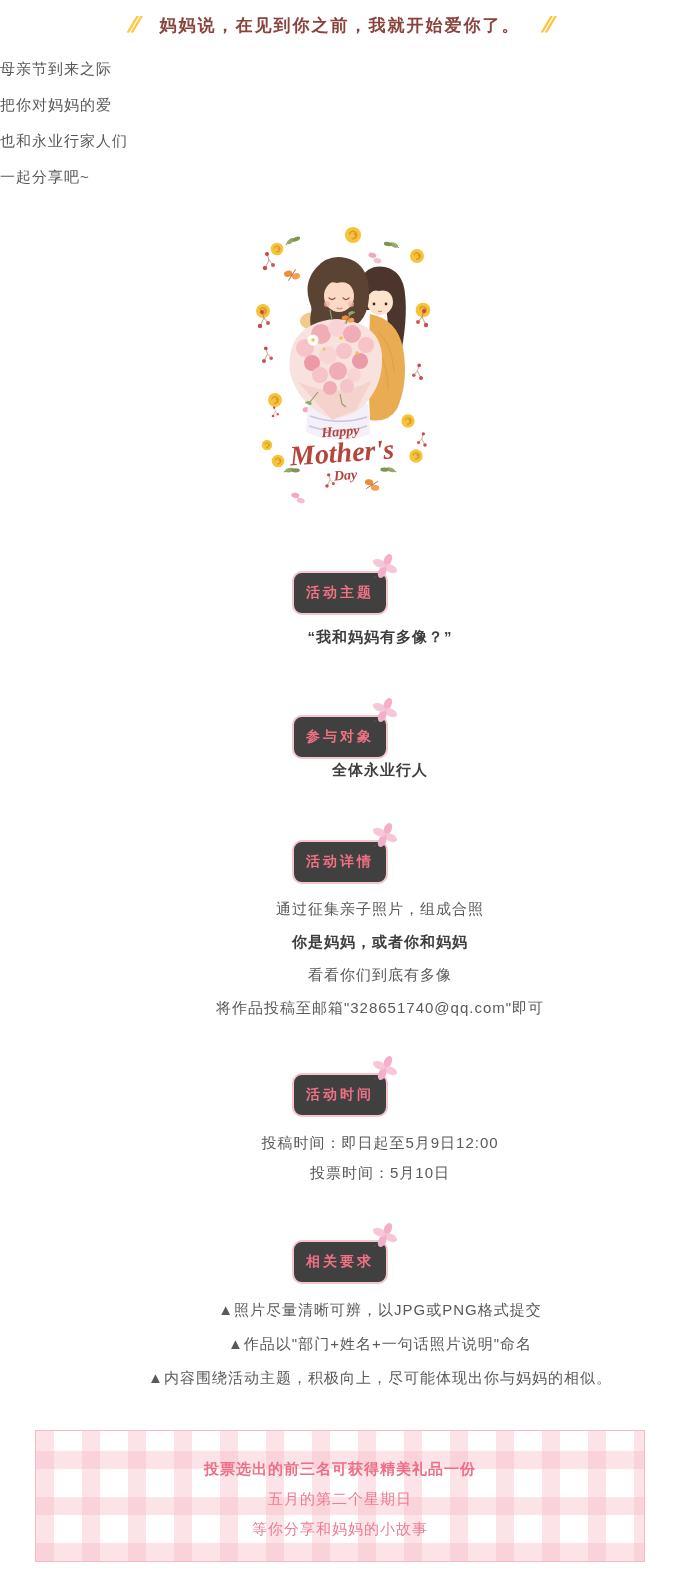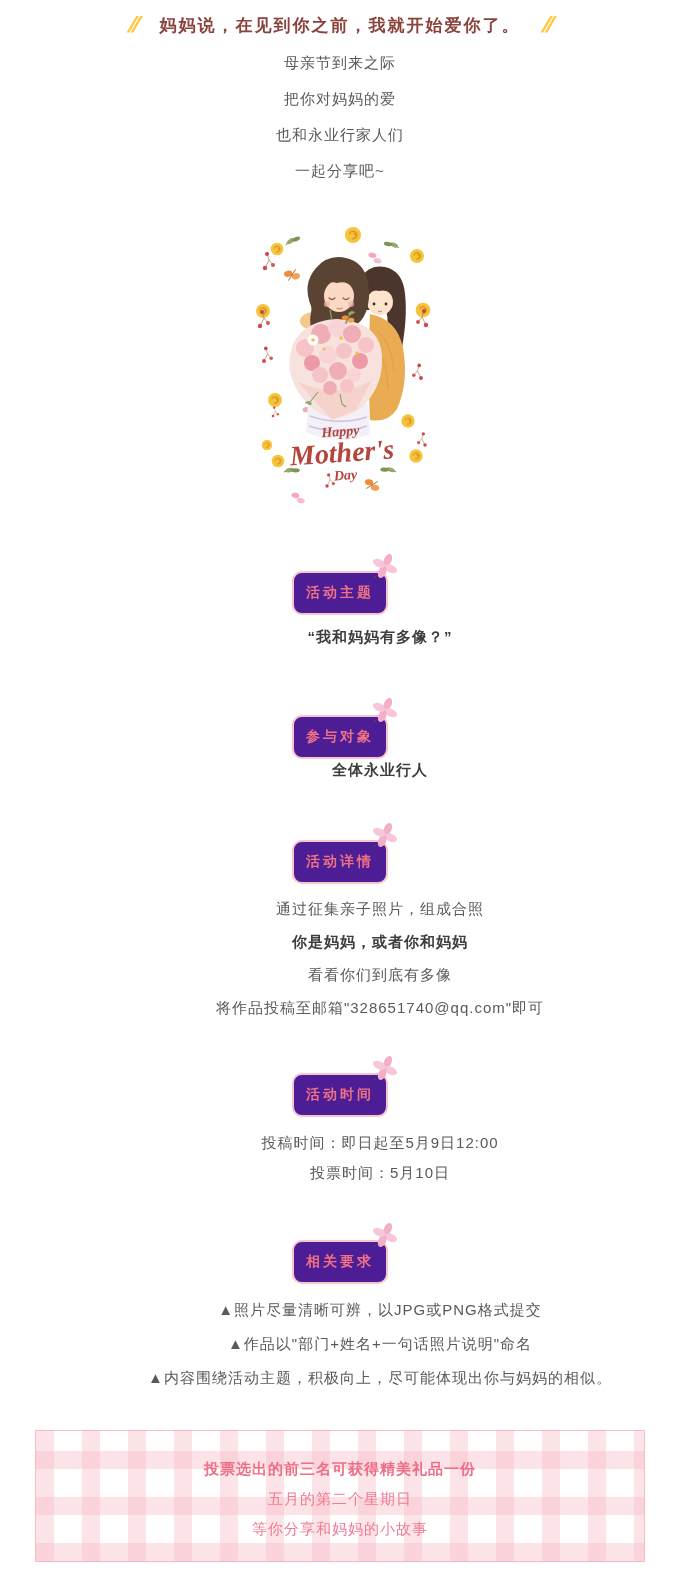--- a/index.html
+++ b/index.html
@@ -3,28 +3,28 @@
 <meta charset="utf-8">
 <style>
   html,body{margin:0;padding:0;background:#ffffff;}
   .page{position:relative;width:680px;height:1590px;margin:0 auto;background:#fff;overflow:hidden;
         font-family:"Liberation Sans","DejaVu Sans",sans-serif;}
   
   .header{position:absolute;top:12px;left:0;width:100%;display:flex;justify-content:center;align-items:center;gap:22px;}
   .slash{color:#FFC63E;font-weight:800;font-style:italic;font-size:22px;letter-spacing:-2px;transform:skewX(-12deg);}
   .header-title{color:#8A423C;font-weight:700;font-size:17px;letter-spacing:2px;}
   
-  .intro{position:absolute;top:55px;left:0;width:100%;text-align:center;}
+  .intro{position:absolute;top:61px;left:0;width:100%;text-align:left;}
   .intro p{margin:0 0 21px;font-size:15px;line-height:15px;color:#595959;letter-spacing:1px;}
   
   .hero{position:absolute;top:222px;left:50%;transform:translateX(-50%);width:240px;height:285px;}
   
   .badge{position:absolute;left:50%;transform:translateX(-50%);}
   .badge-box{position:relative;width:92px;height:40px;border:2px solid #F7C3CC;border-radius:10px;
-             background:#4c1d95;display:flex;align-items:center;justify-content:center;}
+             background:#404040;display:flex;align-items:center;justify-content:center;}
   .badge-text{color:#EE7184;font-size:14px;font-weight:700;letter-spacing:3px;white-space:nowrap;}
   .badge-flower{position:absolute;top:-20px;right:-12px;width:27px;height:27px;}
   
   .tblock{position:absolute;left:0;width:100%;text-align:center;padding-left:40px;}
   .tblock p{margin:0 0 18px;font-size:15px;line-height:15px;color:#595959;letter-spacing:1px;}
   .tblock p.bold{color:#3E3E3E;font-weight:700;}
   .tblock.time p{margin:0 0 15px;}
   .tblock.req p{margin:0 0 19px;}
   
   .footer-box{position:absolute;top:1430px;left:35px;width:610px;height:132px;box-sizing:border-box;

